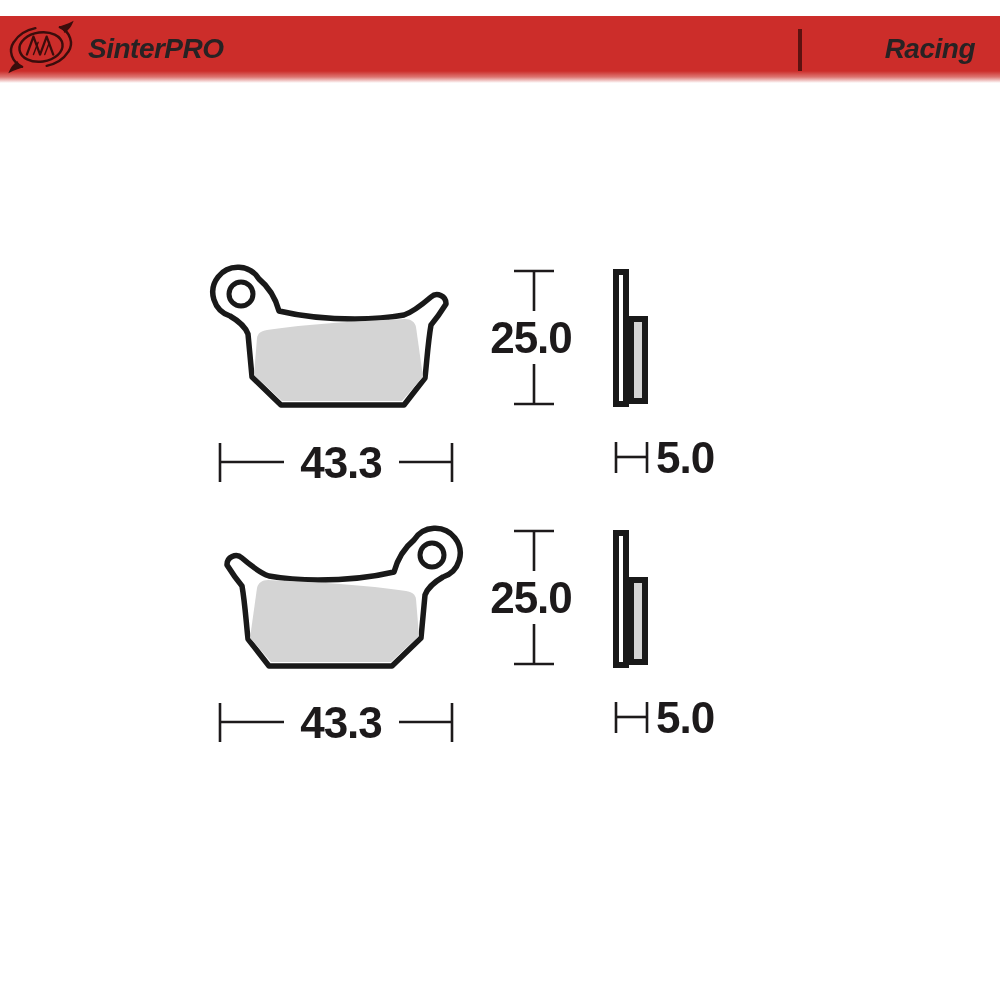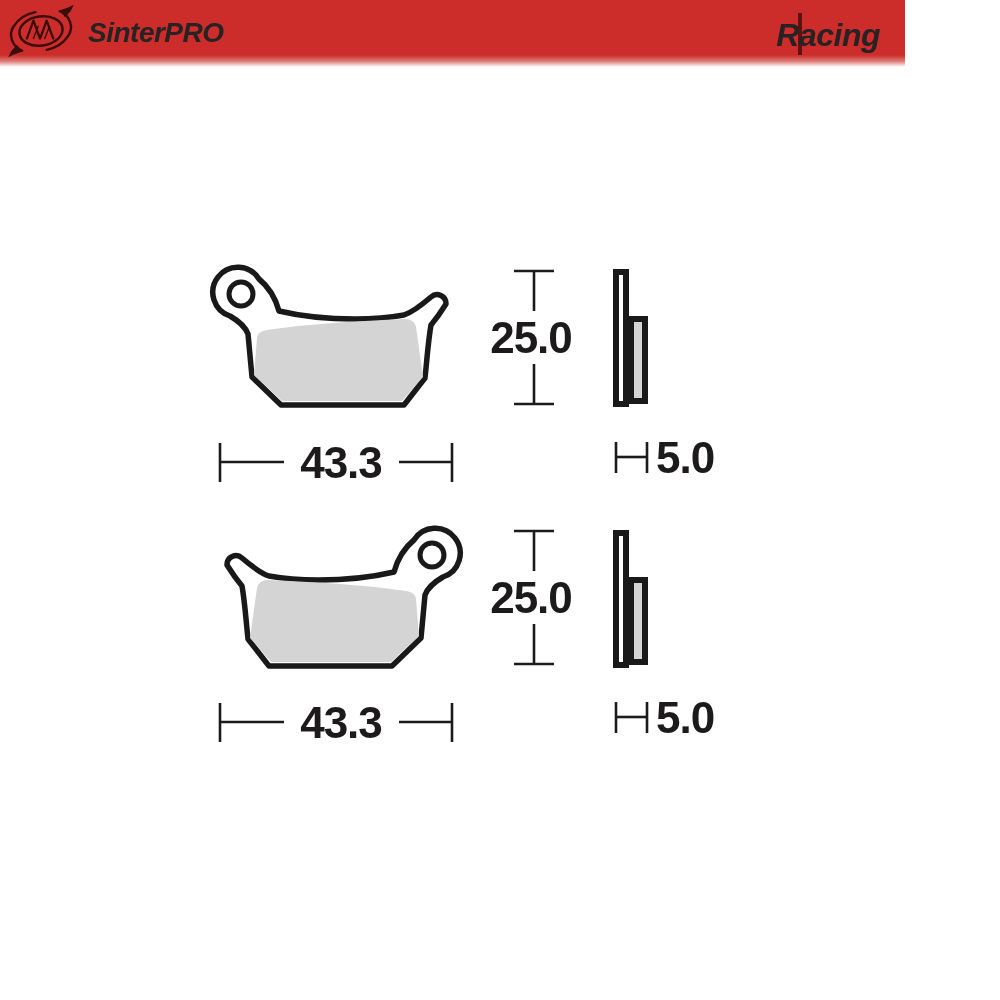--- a/index.html
+++ b/index.html
@@ -1,36 +1,36 @@
 <!DOCTYPE html>
 <html><head>
 <meta charset="utf-8">
 <style>
   html,body{margin:0;padding:0;}
   body{
     width:1000px;height:1000px;position:relative;overflow:hidden;
     background:#ffffff;font-family:"Liberation Sans",sans-serif;
   }
   .header{
-    position:absolute;top:0;left:0;width:905px;height:67px;
+    position:absolute;top:16px;left:0;width:1000px;height:67px;
     background:linear-gradient(to bottom,#cc2d2a 0px,#cc2d2a 55px,#dd7672 61px,#ffffff 67px);
   }
   .logo{position:absolute;left:8px;top:3px;width:66px;height:56px;}
   .brand{
     position:absolute;left:88px;top:17px;
     font-size:28px;font-weight:bold;font-style:italic;
     color:#272223;letter-spacing:-0.5px;white-space:nowrap;
   }
   .header-divider{
     position:absolute;left:798px;top:13px;width:4px;height:42px;
     background:#5c1210;
   }
   .edition{
     position:absolute;right:25px;top:17px;
-    font-size:32px;font-weight:bold;font-style:italic;
+    font-size:28px;font-weight:bold;font-style:italic;
     color:#272223;letter-spacing:-0.5px;white-space:nowrap;
   }
   svg.drawing{position:absolute;left:0;top:0;}
   .dim-text{
     font-family:"Liberation Sans",sans-serif;
     font-weight:bold;font-size:44px;fill:#1d1a1b;letter-spacing:-1px;
   }
   .dim-line{stroke:#1d1a1b;stroke-width:2.6;fill:none;}
   .plate{fill:#ffffff;stroke:#191919;stroke-width:5.5;stroke-linejoin:round;}
   .hole{fill:#ffffff;stroke:#191919;stroke-width:5;}

